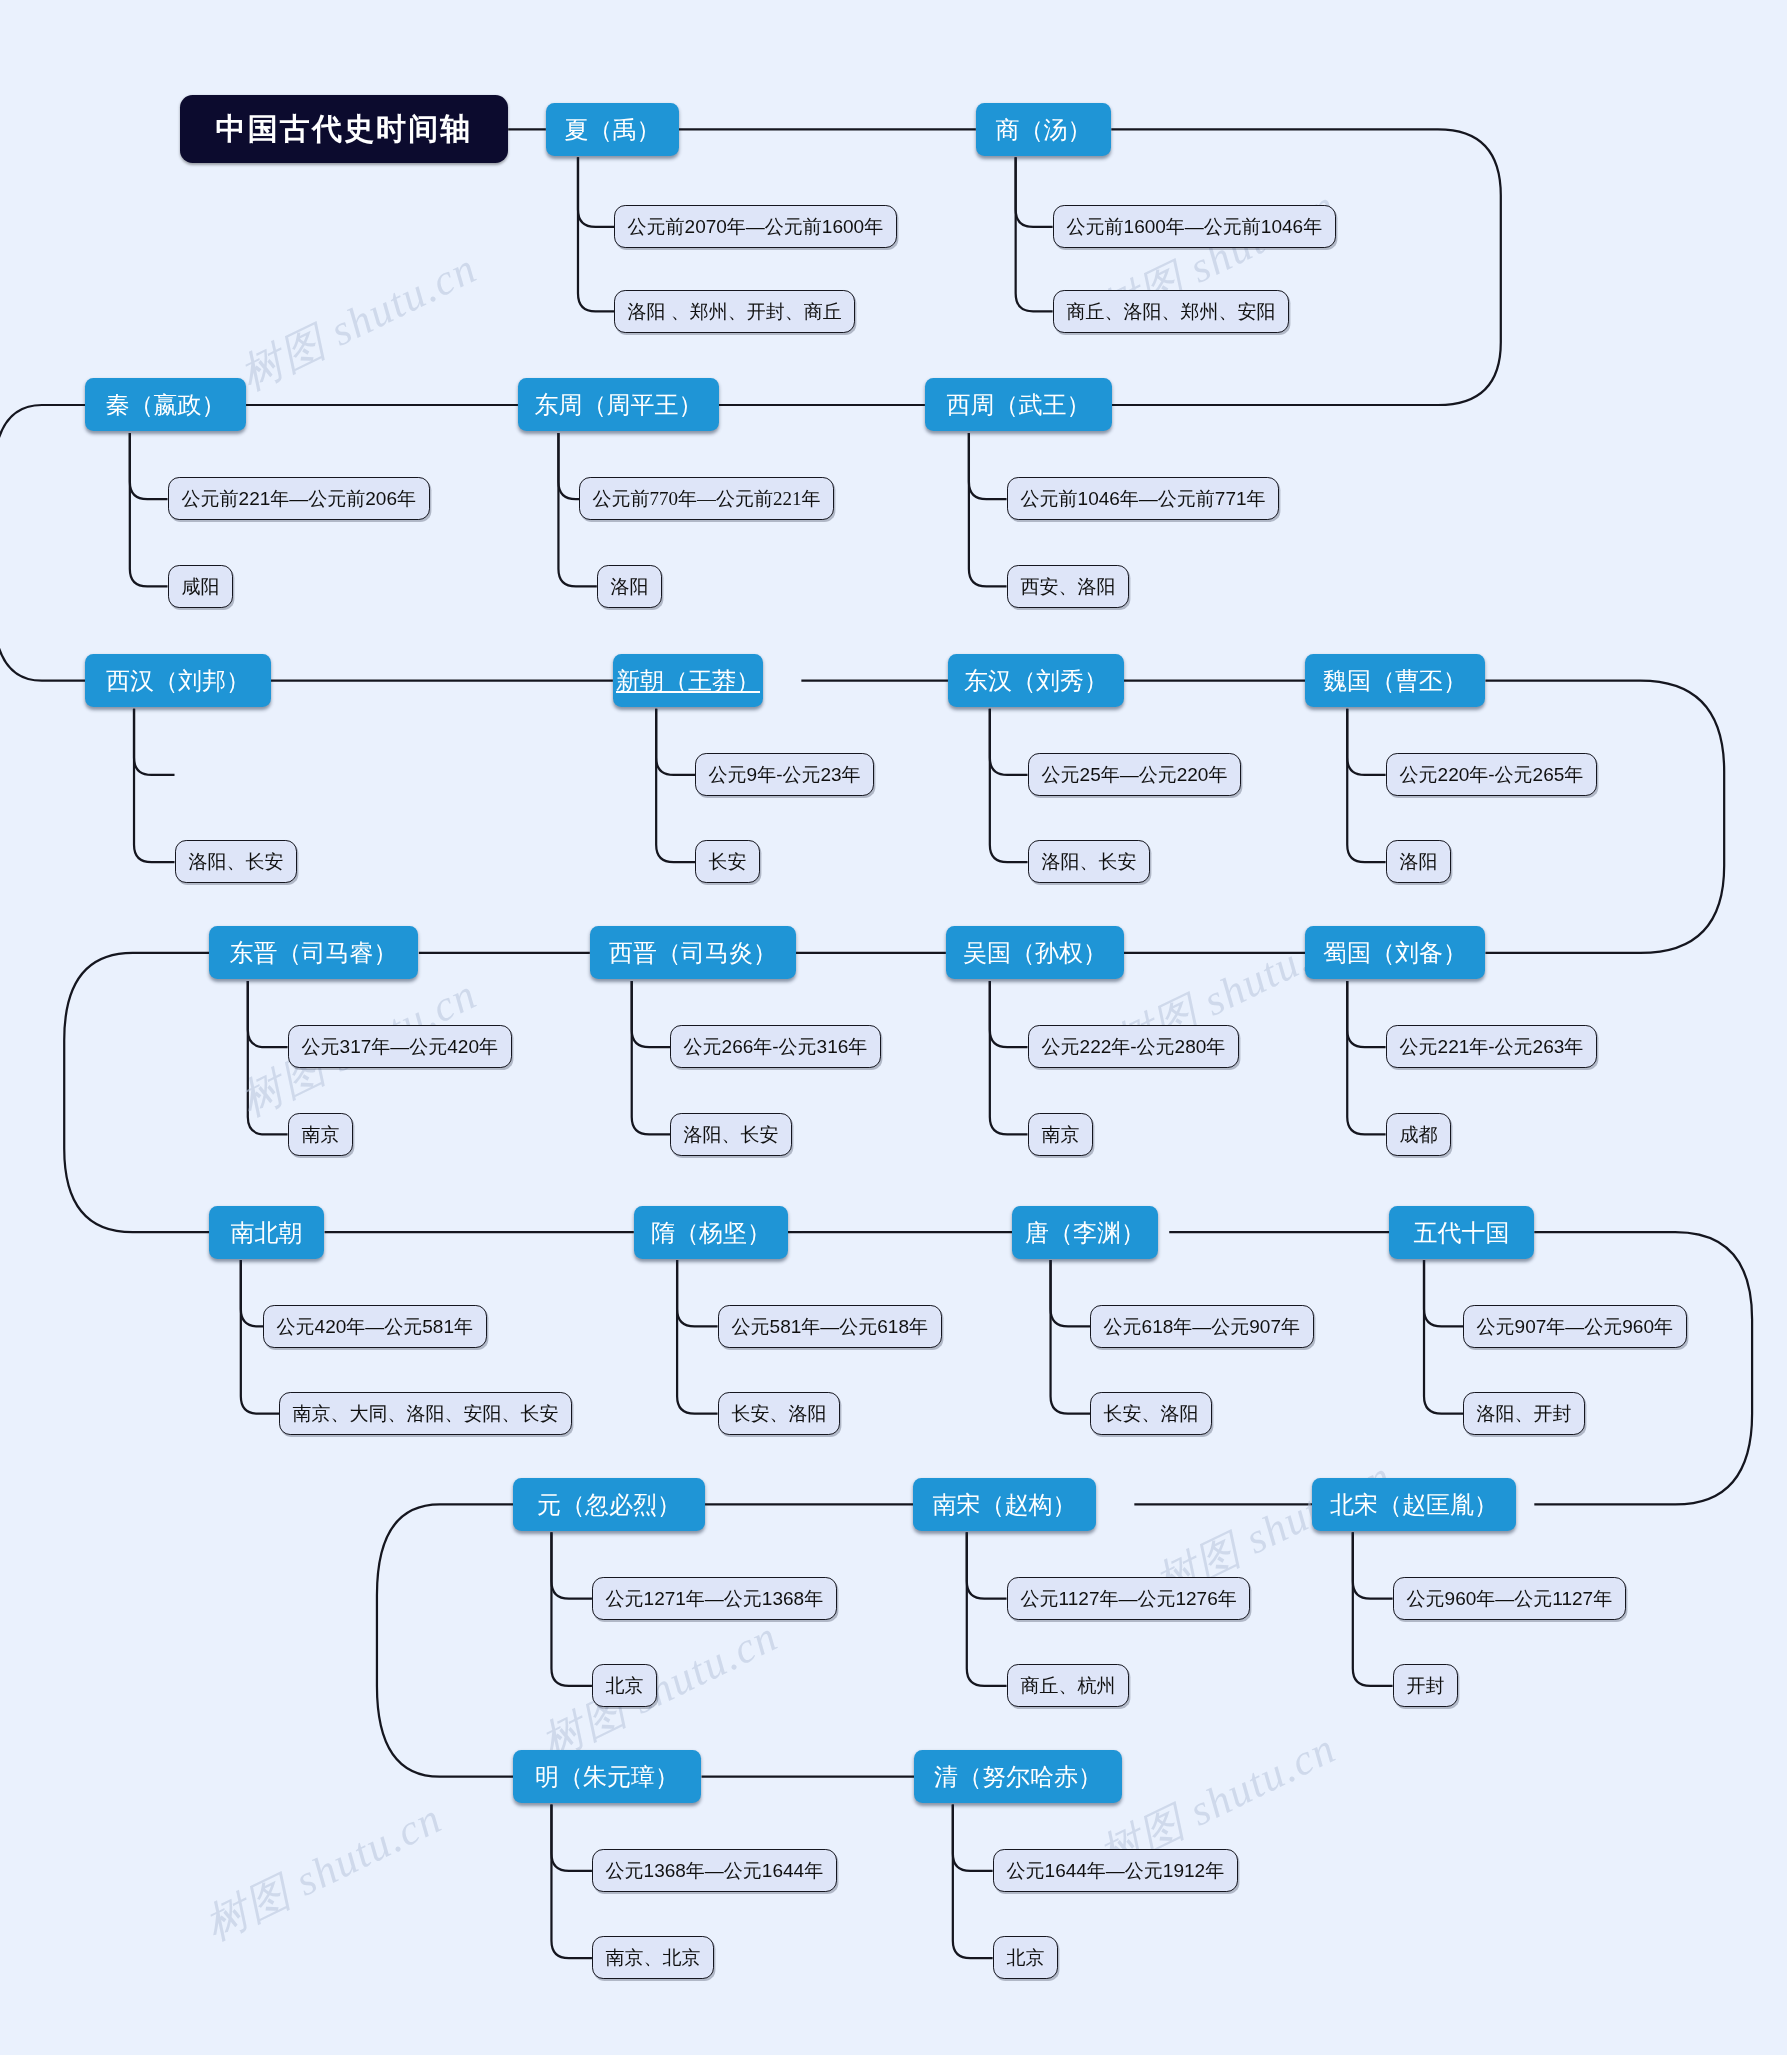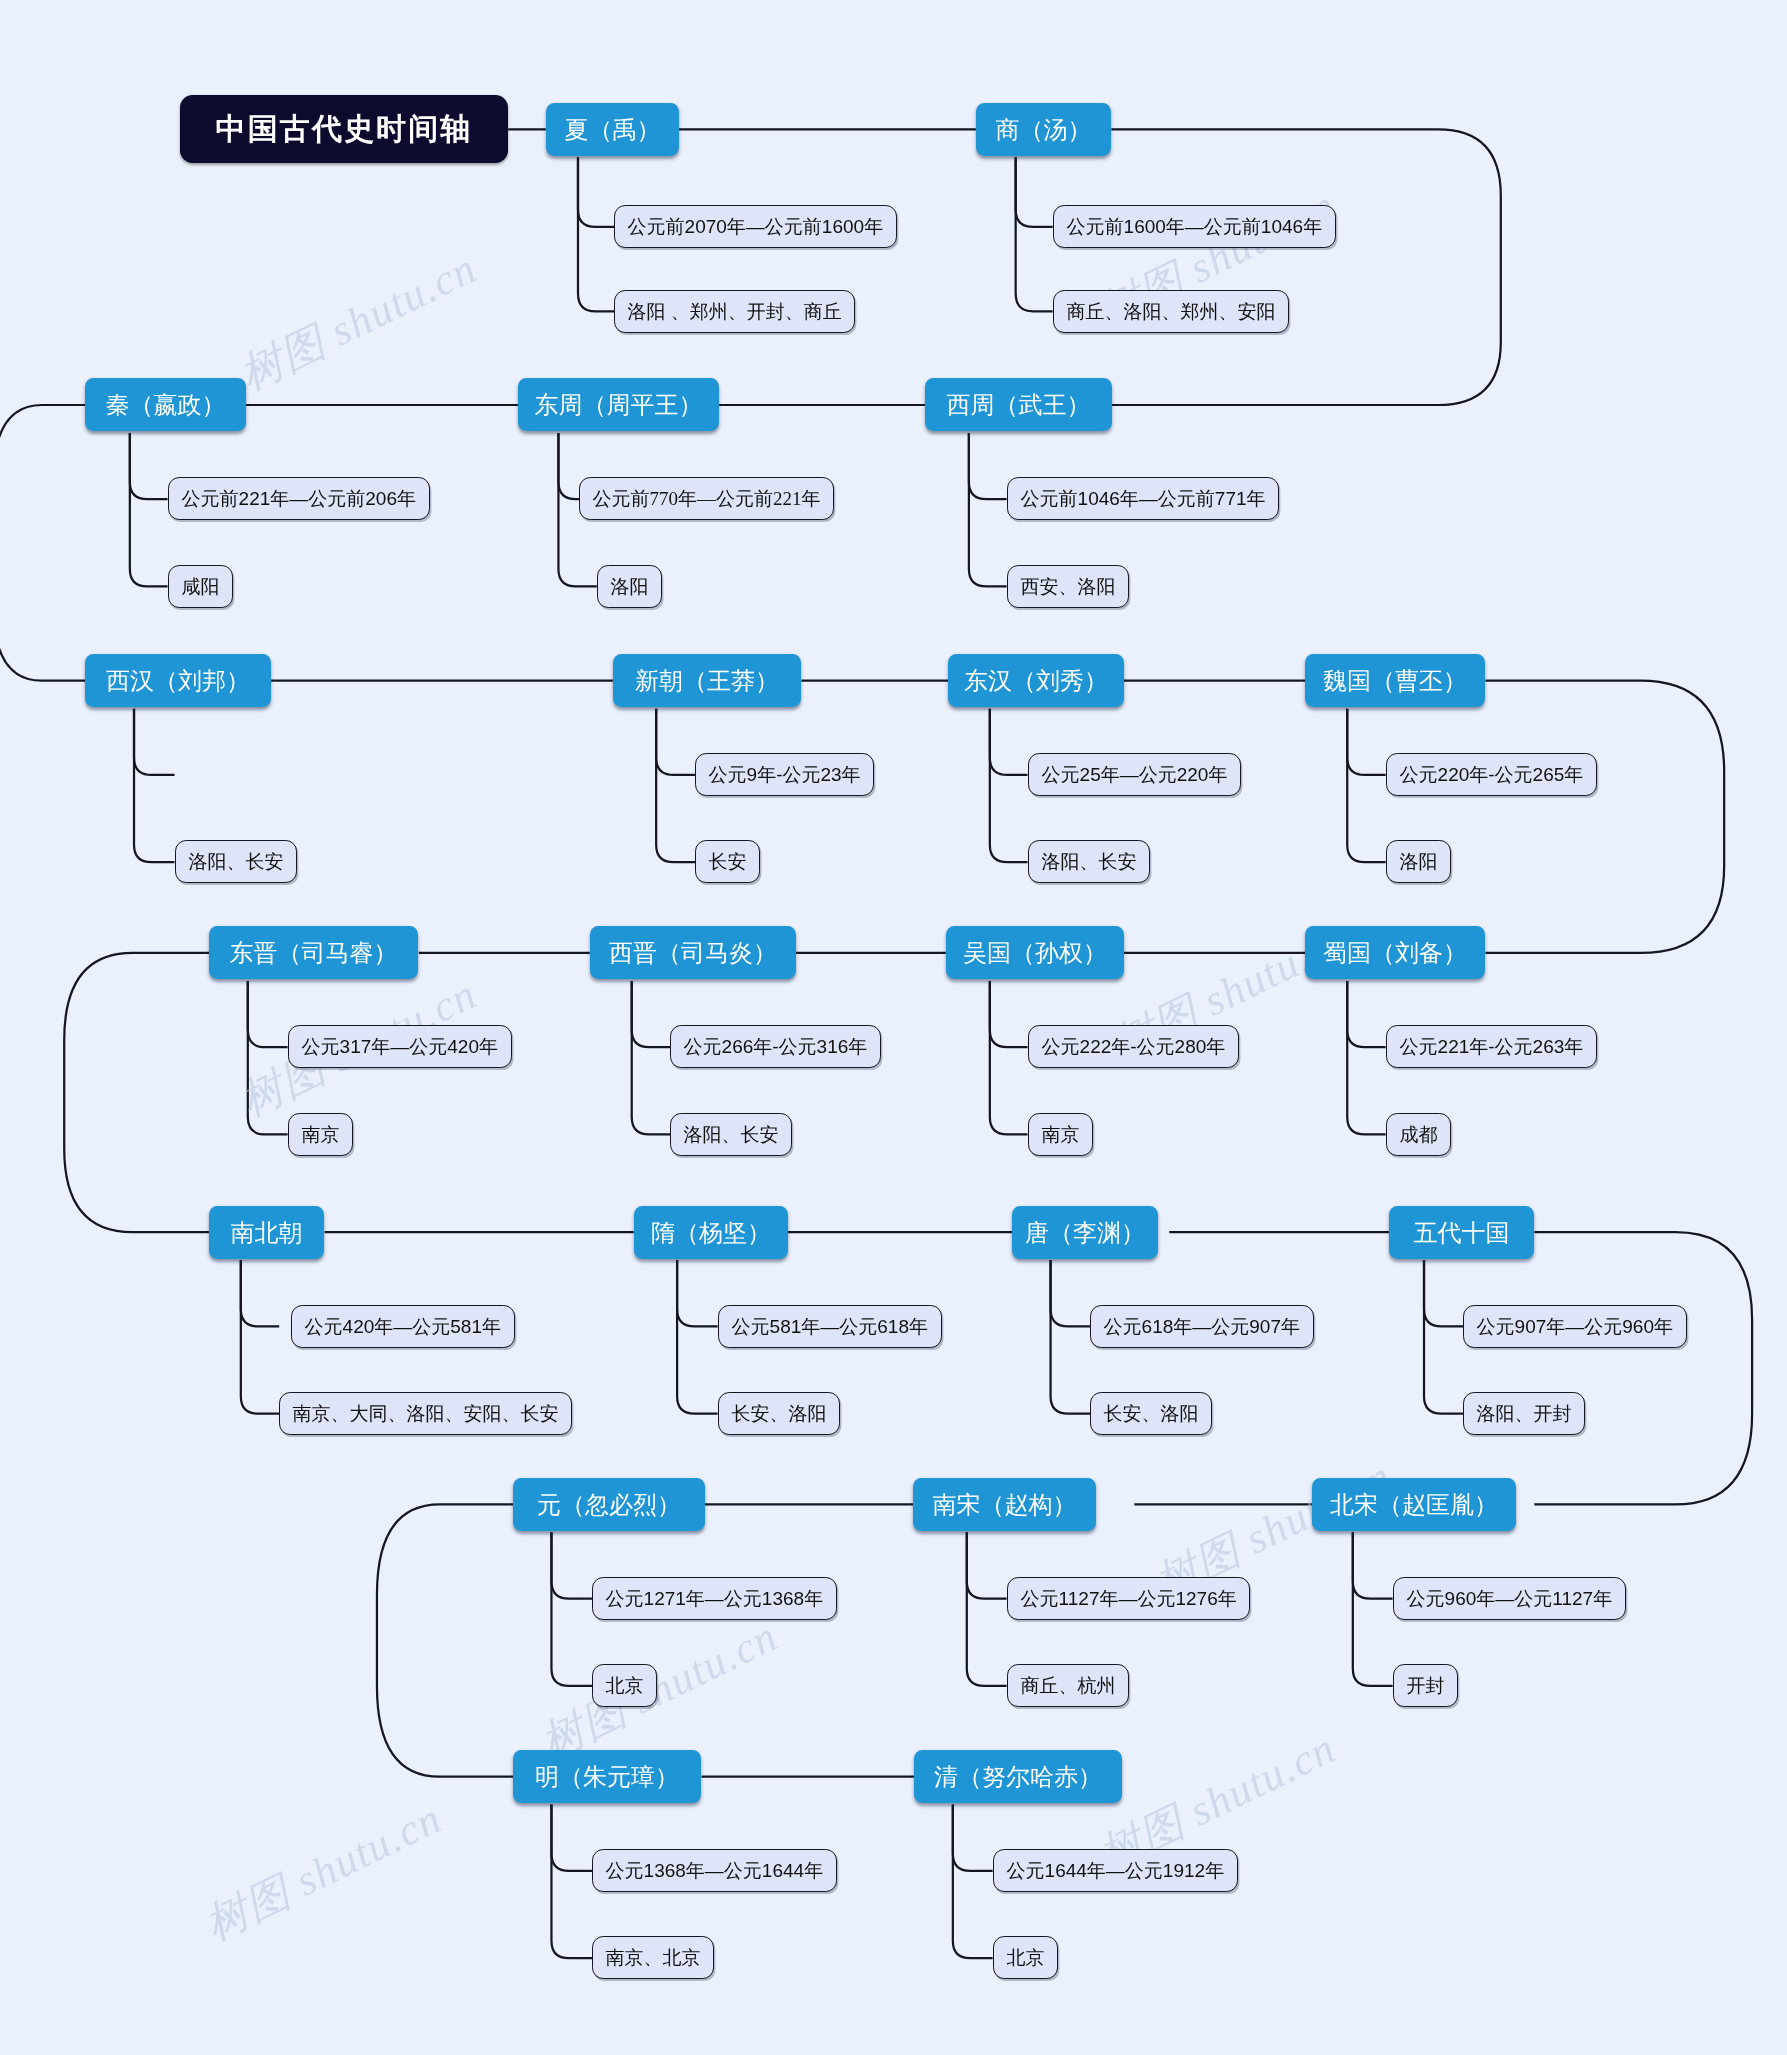--- a/index.html
+++ b/index.html
@@ -200,21 +200,21 @@
   <div class="node leaf" style="left:579px;top:477px;font-family:Liberation Serif, serif;">公元前770年—公元前221年</div>
   <div class="node leaf" style="left:597px;top:565px;">洛阳</div>
 
   <div class="node era" style="left:85px;top:378px;width:161px;">秦（嬴政）</div>
   <div class="node leaf" style="left:168px;top:477px;">公元前221年—公元前206年</div>
   <div class="node leaf" style="left:168px;top:565px;">咸阳</div>
 
   <div class="node era" style="left:85px;top:654px;width:186px;">西汉（刘邦）</div>
   <div class="node leaf" style="left:175px;top:840px;">洛阳、长安</div>
 
-  <div class="node era" style="left:613px;top:654px;width:188px;">新朝（王莽）</div>
+  <div class="node era" style="left:613px;top:654px;width:150px;text-decoration:underline;">新朝（王莽）</div>
   <div class="node leaf" style="left:695px;top:753px;">公元9年-公元23年</div>
   <div class="node leaf" style="left:695px;top:840px;">长安</div>
 
   <div class="node era" style="left:948px;top:654px;width:176px;">东汉（刘秀）</div>
   <div class="node leaf" style="left:1028px;top:753px;">公元25年—公元220年</div>
   <div class="node leaf" style="left:1028px;top:840px;">洛阳、长安</div>
 
   <div class="node era" style="left:1305px;top:654px;width:180px;">魏国（曹丕）</div>
   <div class="node leaf" style="left:1386px;top:753px;">公元220年-公元265年</div>
   <div class="node leaf" style="left:1386px;top:840px;">洛阳</div>
@@ -229,21 +229,21 @@
 
   <div class="node era" style="left:590px;top:926px;width:206px;">西晋（司马炎）</div>
   <div class="node leaf" style="left:670px;top:1025px;">公元266年-公元316年</div>
   <div class="node leaf" style="left:670px;top:1113px;">洛阳、长安</div>
 
   <div class="node era" style="left:209px;top:926px;width:209px;">东晋（司马睿）</div>
   <div class="node leaf" style="left:288px;top:1025px;">公元317年—公元420年</div>
   <div class="node leaf" style="left:288px;top:1113px;">南京</div>
 
   <div class="node era" style="left:209px;top:1206px;width:115px;">南北朝</div>
-  <div class="node leaf" style="left:291px;top:1305px;">公元420年—公元581年</div>
+  <div class="node leaf" style="left:263px;top:1305px;">公元420年—公元581年</div>
   <div class="node leaf" style="left:279px;top:1392px;">南京、大同、洛阳、安阳、长安</div>
 
   <div class="node era" style="left:634px;top:1206px;width:154px;">隋（杨坚）</div>
   <div class="node leaf" style="left:718px;top:1305px;">公元581年—公元618年</div>
   <div class="node leaf" style="left:718px;top:1392px;">长安、洛阳</div>
 
   <div class="node era" style="left:1012px;top:1206px;width:146px;">唐（李渊）</div>
   <div class="node leaf" style="left:1090px;top:1305px;">公元618年—公元907年</div>
   <div class="node leaf" style="left:1090px;top:1392px;">长安、洛阳</div>
 

